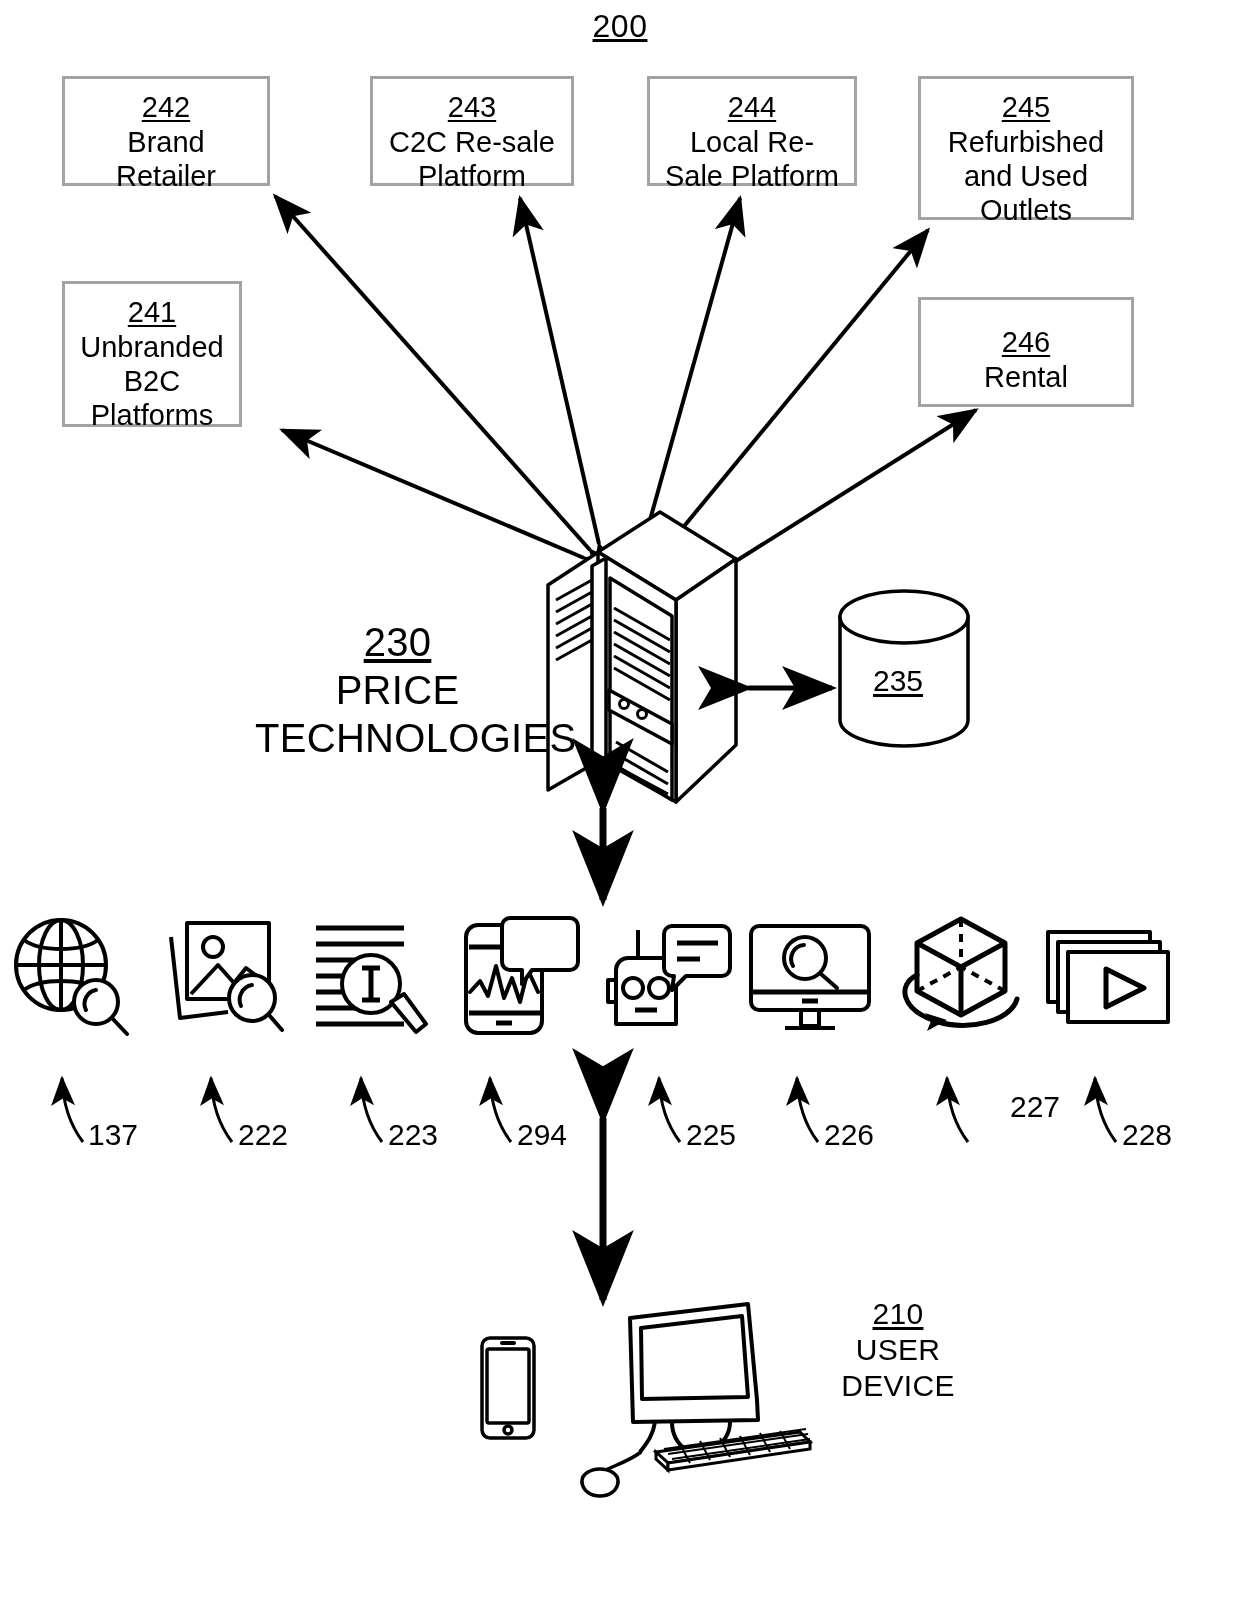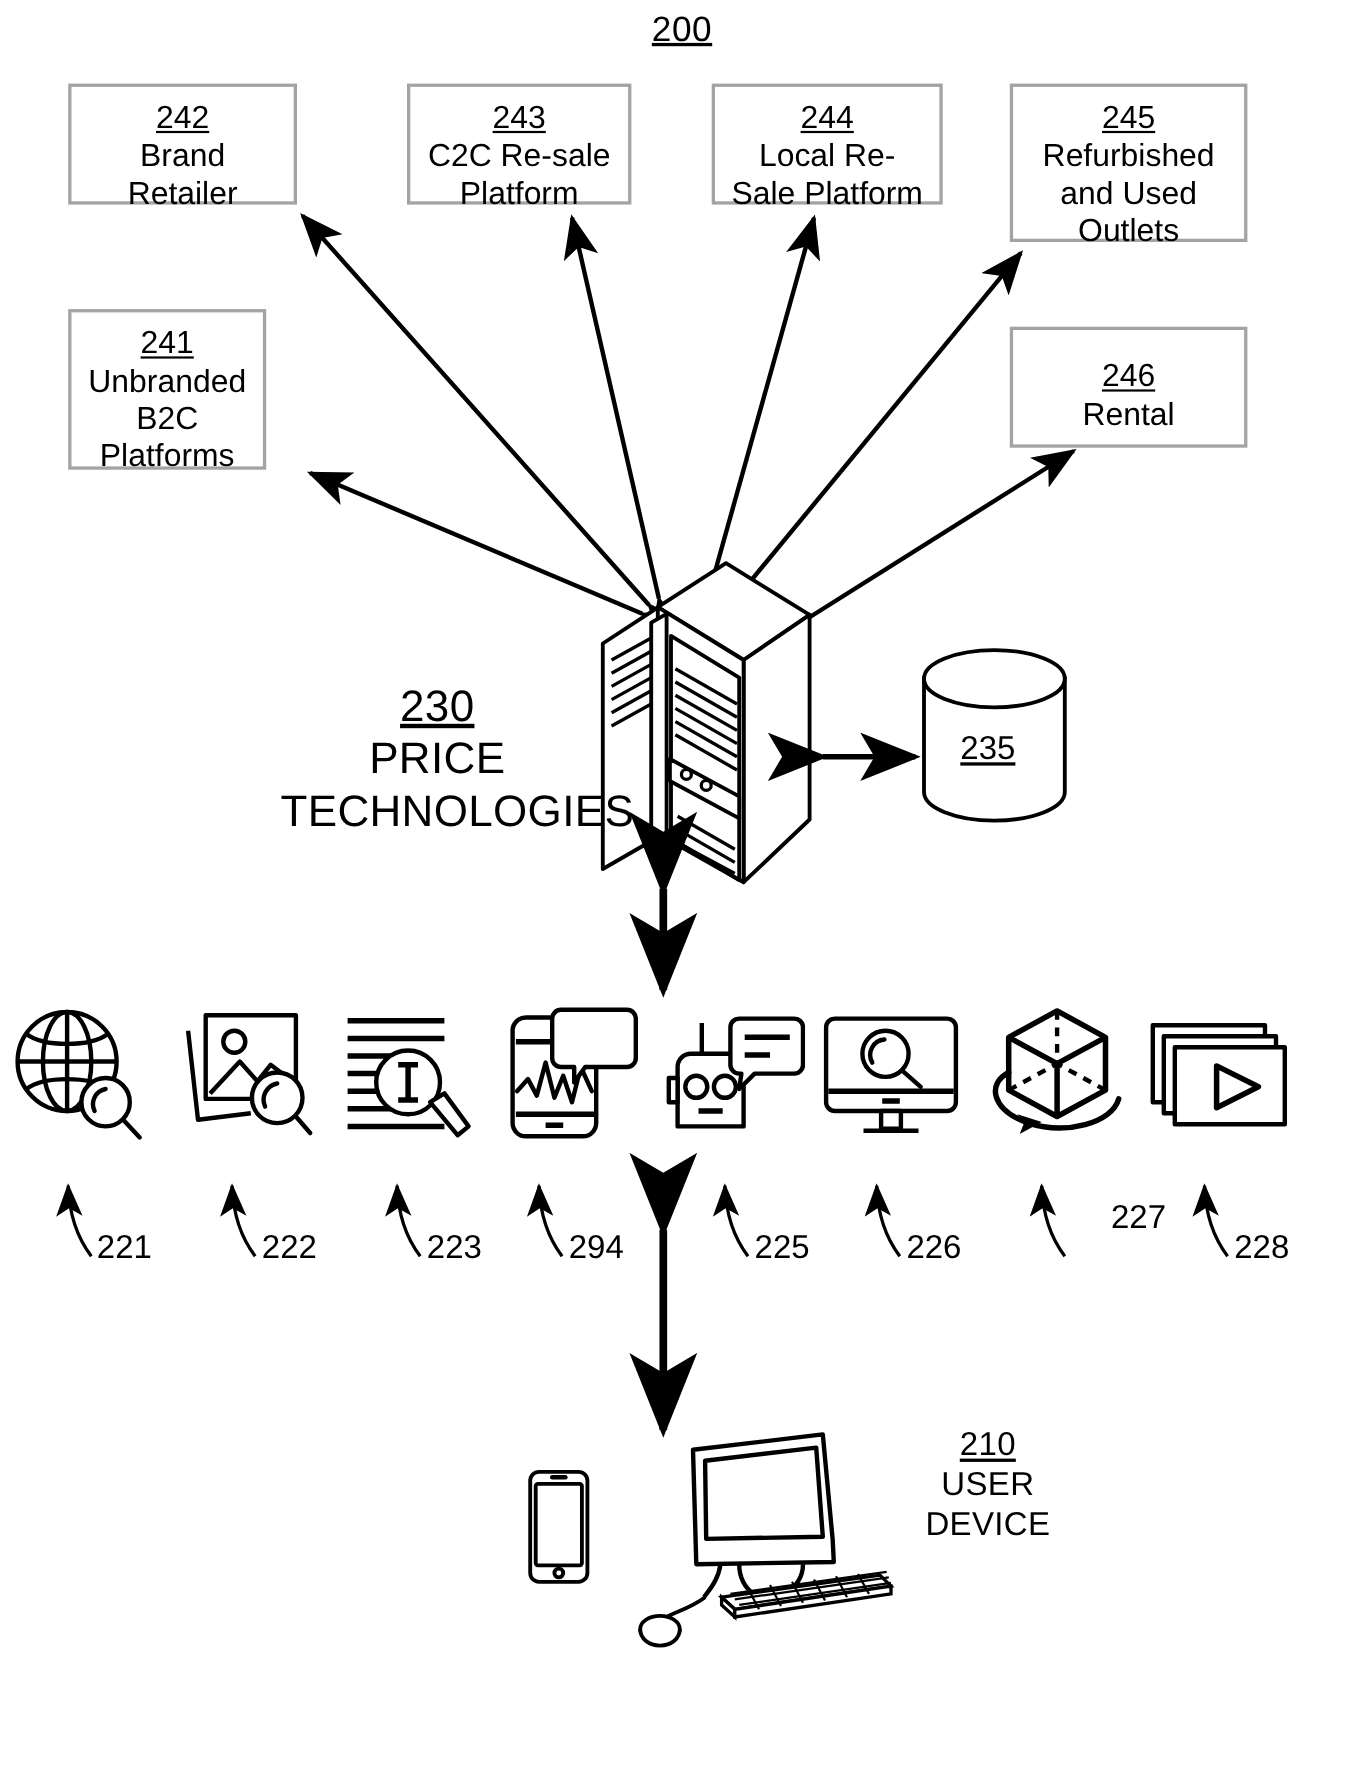--- a/index.html
+++ b/index.html
@@ -469,21 +469,21 @@
         <rect x="6" y="22" width="102" height="70"></rect>
         <rect x="16" y="32" width="102" height="70"></rect>
         <rect x="26" y="42" width="100" height="70"></rect>
       </g>
       <g fill="#fff" stroke="#000" stroke-width="5" stroke-linejoin="round">
         <path d="M64 59 L 102 78 L 64 97 Z"></path>
       </g>
     </svg>
   </div>
 
-  <div class="icon-ref" style="left:88px; top:1118px;">221</div>
+  <div class="icon-ref" style="left:88px; top:1118px;">137</div>
   <div class="icon-ref" style="left:238px; top:1118px;">222</div>
   <div class="icon-ref" style="left:388px; top:1118px;">223</div>
   <div class="icon-ref" style="left:517px; top:1118px;">294</div>
   <div class="icon-ref" style="left:686px; top:1118px;">225</div>
   <div class="icon-ref" style="left:824px; top:1118px;">226</div>
   <div class="icon-ref" style="left:974px; top:1090px;margin-left:36px;">227</div>
   <div class="icon-ref" style="left:1122px; top:1118px;">228</div>
 
   <div class="ud-label" style="left:808px; top:1296px; width:180px;">
     <div class="num">210</div>

